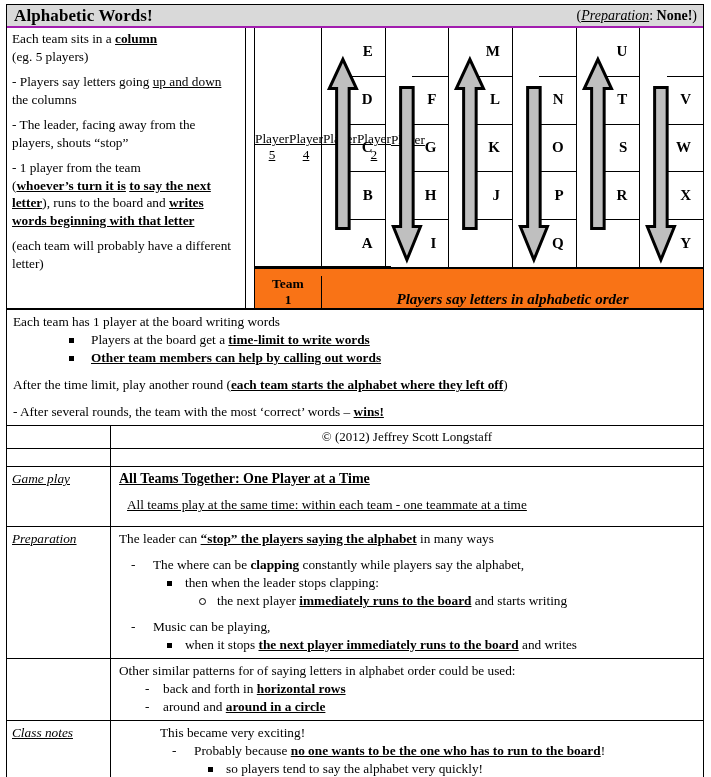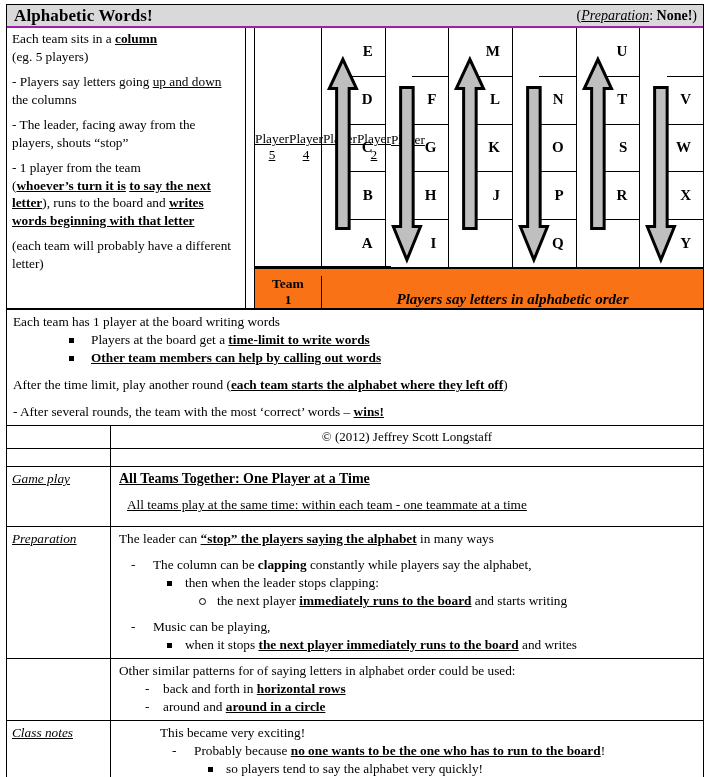--- a/index.html
+++ b/index.html
@@ -462,21 +462,21 @@
         <p class="b-head" style="margin:0;">All Teams Together: One Player at a Time</p>
         <p style="margin:8px;text-decoration:underline;">All teams play at the same time: within each team - one teammate at a time</p>
       </div>
     </div>
 
     <div class="two-col">
       <div class="lab-col"><span>Preparation</span></div>
       <div class="body-col">
         <p style="margin:0;"><span>The leader can </span><span class="bu">“stop” the players saying the alphabet</span><span> in many ways</span></p>
         <div class="smallgap"></div>
-        <p class="dash"><span>The column can be </span><span class="b">clapping</span><span> constantly while players say the alphabet,</span></p>
+        <p class="dash"><span>The where can be </span><span class="b">clapping</span><span> constantly while players say the alphabet,</span></p>
         <p class="sq">then when the leader stops clapping:</p>
         <p class="circ"><span>the next player </span><span class="bu">immediately runs to the board</span><span> and starts writing</span></p>
         <div class="smallgap"></div>
         <p class="dash">Music can be playing,</p>
         <p class="sq"><span>when it stops </span><span class="bu">the next player immediately runs to the board</span><span> and writes</span></p>
       </div>
     </div>
 
     <div class="two-col">
       <div class="lab-col"></div>

